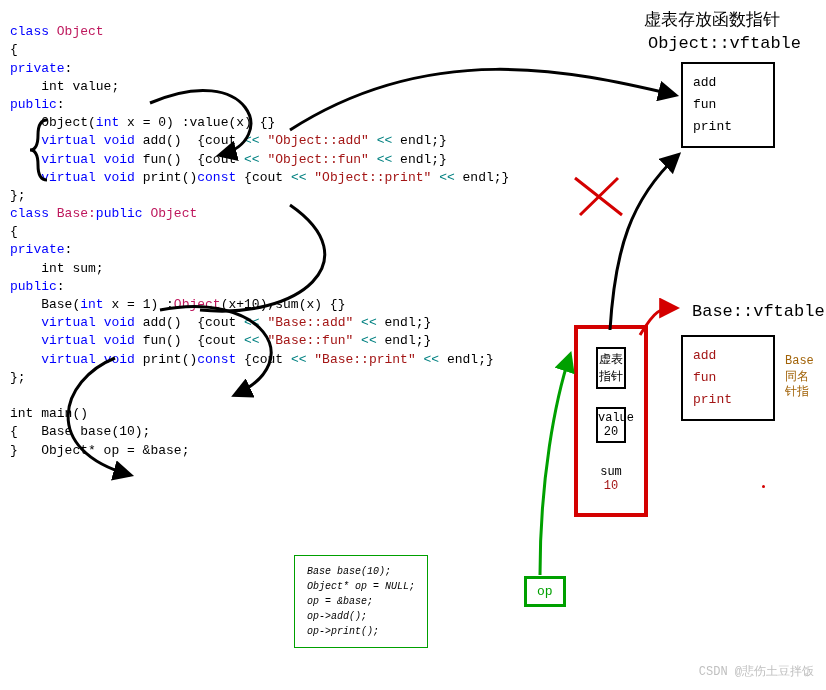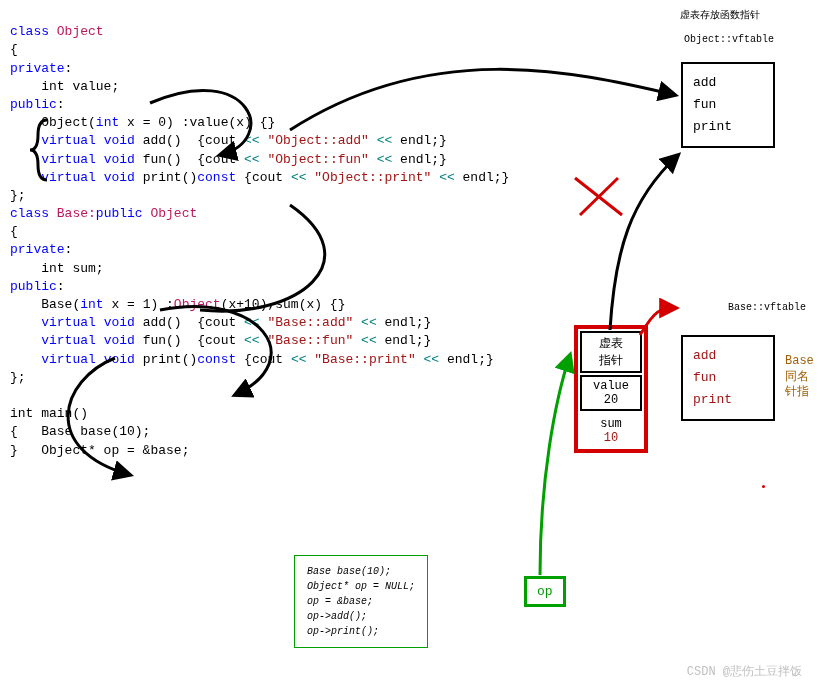--- a/index.html
+++ b/index.html
@@ -21,41 +21,40 @@
     white-space: pre;
     font-family: "Courier New", monospace;
   }
   .kw { color: #0000ff; }
   .typ { color: #be185d; }
   .op { color: #008080; }
   .str { color: #a31515; }
 
   .vftable-title {
     position: absolute;
-    font-size: 10px;
-    margin-left: 36px;
+    font-size: 17px;
   }
   .vftable-box {
     position: absolute;
     border: 2px solid #000;
     padding: 8px 10px;
     font-size: 13px;
     line-height: 1.7;
   }
 
   .obj-box {
     position: absolute;
     left: 574px;
     top: 325px;
     width: 66px;
     border: 4px solid #d40000;
   }
   .obj-cell {
     border: 2px solid #000;
-    margin: 2px;
+    margin: 18px;
     text-align: center;
     font-size: 12px;
     padding: 2px 0;
     background: #fff;
   }
   .obj-cell.noborder { border: none; }
 
   .op-box {
     position: absolute;
     left: 524px;
@@ -82,21 +81,21 @@
     position: absolute;
     left: 785px;
     top: 354px;
     color: #a16207;
     font-size: 12px;
     line-height: 1.3;
   }
 
   .watermark {
     position: absolute;
-    right: 24px;
+    right: 12px;
     bottom: 10px;
     color: #c0c0c0;
     font-size: 12px;
     margin-top: 28px;
   }
 
   .red-dot {
     position: absolute;
     width: 3px;
     height: 3px;

